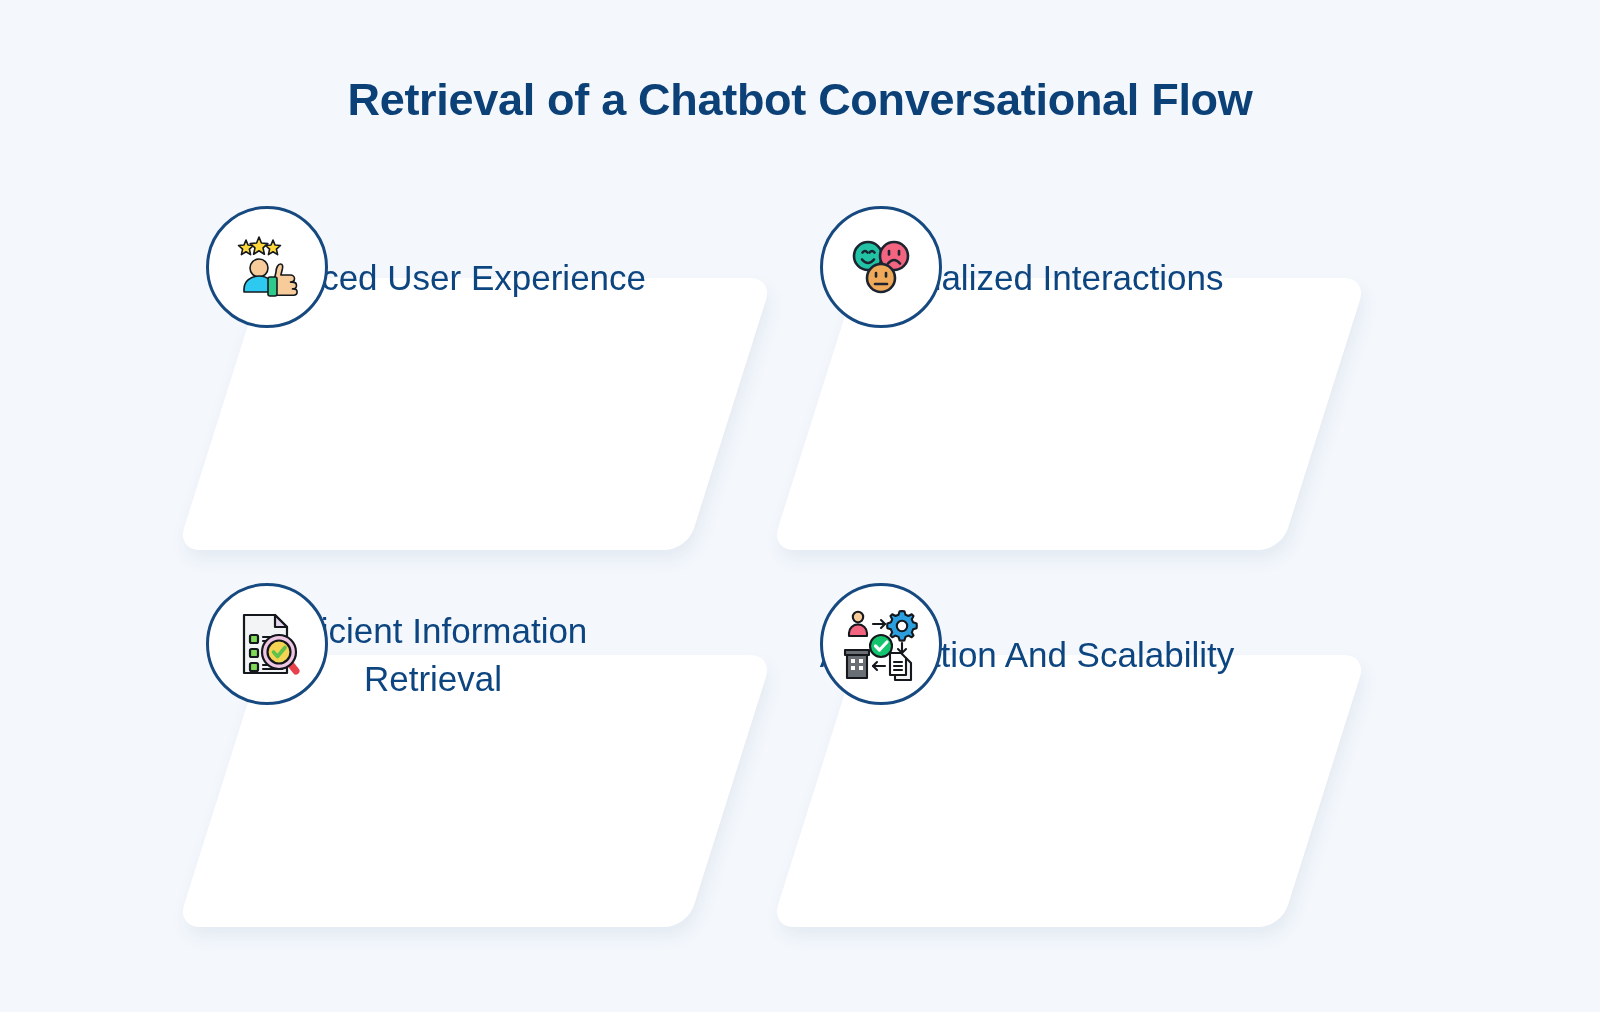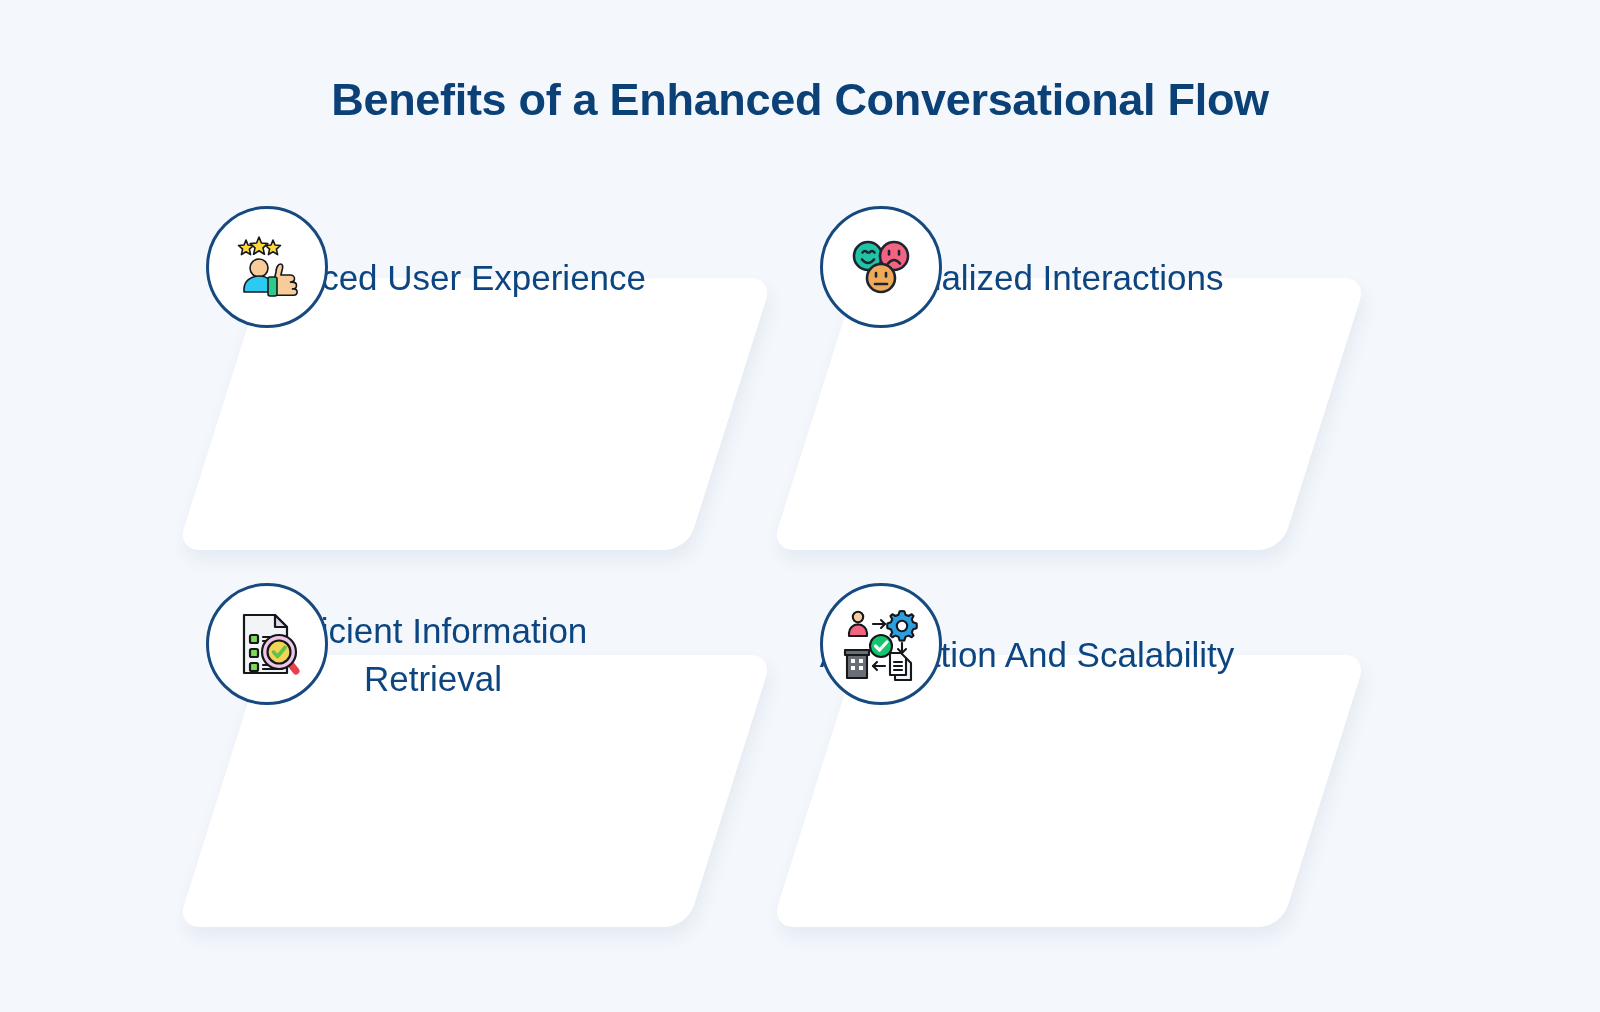--- a/index.html
+++ b/index.html
@@ -90,21 +90,21 @@
   #wrap-1 .badge, #wrap-3 .badge { left: 48px; top: -72px; }
 
   
   #wrap-2 .card-label, #wrap-3 .card-label { top: 46%; }
 </style>
 </head>
 <body>
 
 <div class="page">
 
-  <div class="title">Benefits of a Enhanced Conversational Flow</div>
+  <div class="title">Retrieval of a Chatbot Conversational Flow</div>
 
   <div class="card-wrap" id="wrap-0">
     <div class="card"></div>
     <div class="card-label">Enhanced User Experience</div>
     <div class="badge">
       <span>
         <svg width="78" height="78" viewBox="0 0 78 78">
           <g stroke="#14181c" stroke-width="1.6" stroke-linejoin="round" stroke-linecap="round">
 
             <polygon points="18,12 20,17 25.5,17.5 21.4,21.2 22.6,26.6 18,23.7 13.4,26.6 14.6,21.2 10.5,17.5 16,17" fill="#ffd93b"></polygon>

